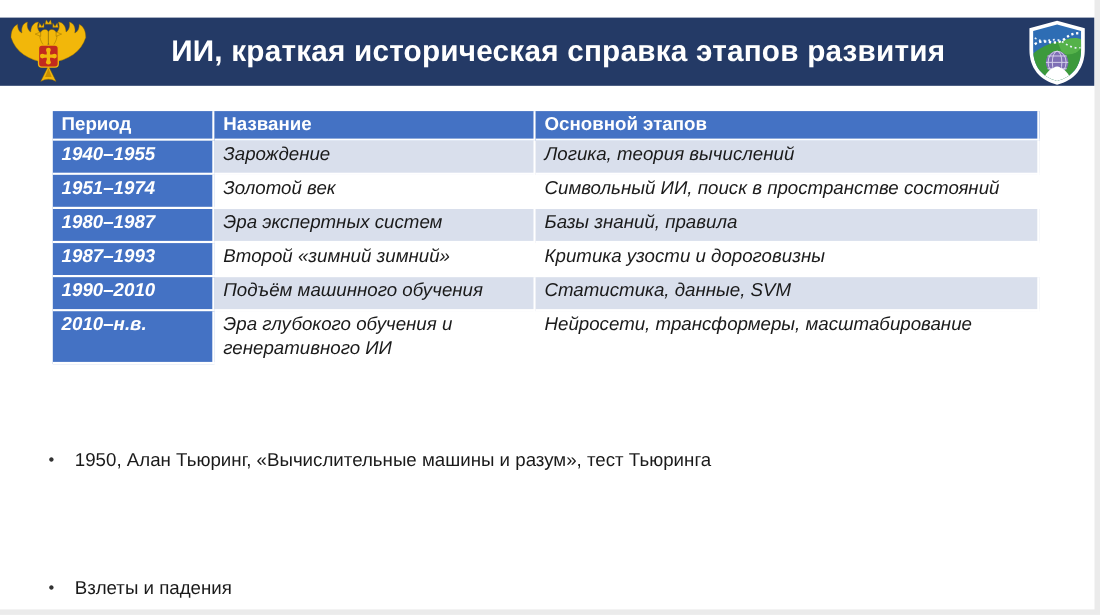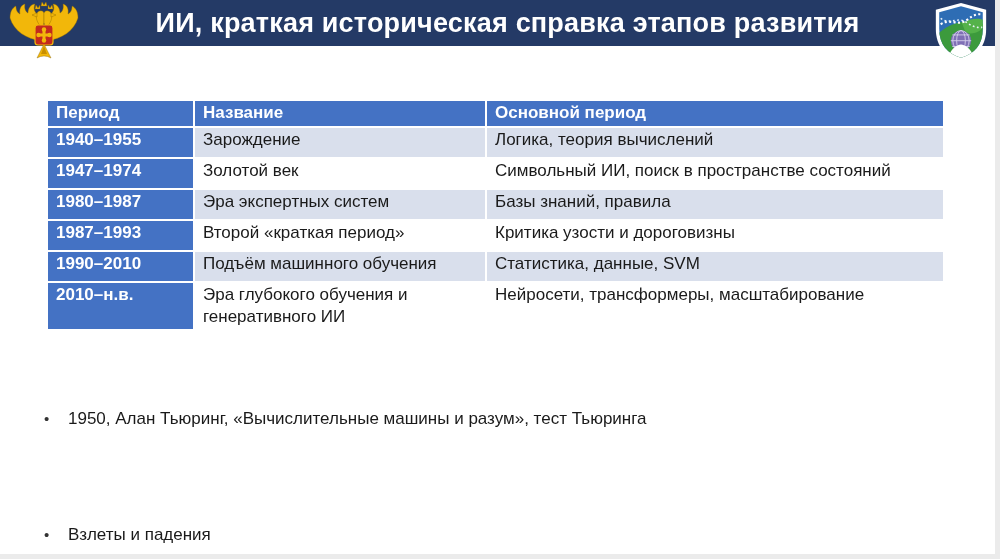--- a/index.html
+++ b/index.html
@@ -16,21 +16,21 @@
     background:var(--page-edge);
     font-family:"Liberation Sans", sans-serif;
     position:relative;
   }
   .slide{
     position:absolute;top:0;left:0;width:995px;height:554px;
     background:#fff;overflow:hidden;
   }
   
   .titlebar{
-    position:absolute;top:0;left:0;width:995px;height:46px;
+    position:absolute;top:16px;left:0;width:995px;height:62px;
     background:var(--navy);
   }
   .logo-left{position:absolute;left:2px;top:1px;width:84px;height:60px;}
   .logo-right{position:absolute;right:5px;top:2px;width:58px;height:60px;}
   .slide-title{
     position:absolute;left:92px;right:72px;top:50%;
     transform:translateY(-50%);
     color:#fff;font-size:27px;font-weight:bold;
     text-align:center;white-space:nowrap;letter-spacing:.2px;
   }
@@ -40,21 +40,21 @@
     border-collapse:separate;border-spacing:0;table-layout:fixed;
     font-size:17px;color:var(--body-text);
   }
   .history-table th,.history-table td{
     border-right:2px solid #fff;border-bottom:2px solid #fff;
     padding:1px 8px;vertical-align:top;line-height:22px;text-align:left;
   }
   .history-table th{
     background:var(--accent);color:#fff;font-weight:bold;height:27px;
   }
-  .history-table td{height:31px;}
+  .history-table td{height:31px;font-style:italic;}
   .history-table td.period{
     background:var(--accent);color:#fff;font-weight:bold;
   }
   .history-table tbody tr:nth-child(odd) td.name,
   .history-table tbody tr:nth-child(odd) td.approach{background:var(--band);}
   .history-table tbody tr:nth-child(even) td.name,
   .history-table tbody tr:nth-child(even) td.approach{background:var(--band-white);}
   
   .notes{
     position:absolute;left:42px;width:872px;list-style:none;
@@ -135,42 +135,42 @@
   <table class="history-table" id="history-table">
     <colgroup>
       <col style="width:147px">
         <col style="width:292px">
         <col style="width:458px">
     </colgroup>
     <thead>
       <tr>
           <th>Период</th>
           <th>Название</th>
-          <th>Основной период</th>
+          <th>Основной этапов</th>
         </tr>
     </thead>
     <tbody>
         <tr>
           <td class="period">1940–1955</td>
           <td class="name">Зарождение</td>
           <td class="approach">Логика, теория вычислений</td>
         </tr>
         <tr>
-          <td class="period">1947–1974</td>
+          <td class="period">1951–1974</td>
           <td class="name">Золотой век</td>
           <td class="approach">Символьный ИИ, поиск в пространстве состояний</td>
         </tr>
         <tr>
           <td class="period">1980–1987</td>
           <td class="name">Эра экспертных систем</td>
           <td class="approach">Базы знаний, правила</td>
         </tr>
         <tr>
           <td class="period">1987–1993</td>
-          <td class="name">Второй «краткая период»</td>
+          <td class="name">Второй «зимний зимний»</td>
           <td class="approach">Критика узости и дороговизны</td>
         </tr>
         <tr>
           <td class="period">1990–2010</td>
           <td class="name">Подъём машинного обучения</td>
           <td class="approach">Статистика, данные, SVM</td>
         </tr>
         <tr>
           <td class="period">2010–н.в.</td>
           <td class="name">Эра глубокого обучения и генеративного ИИ</td>

